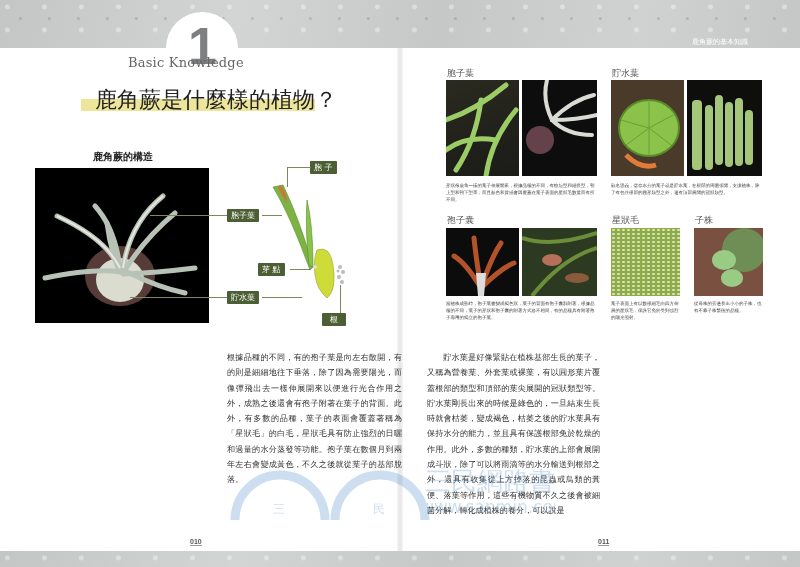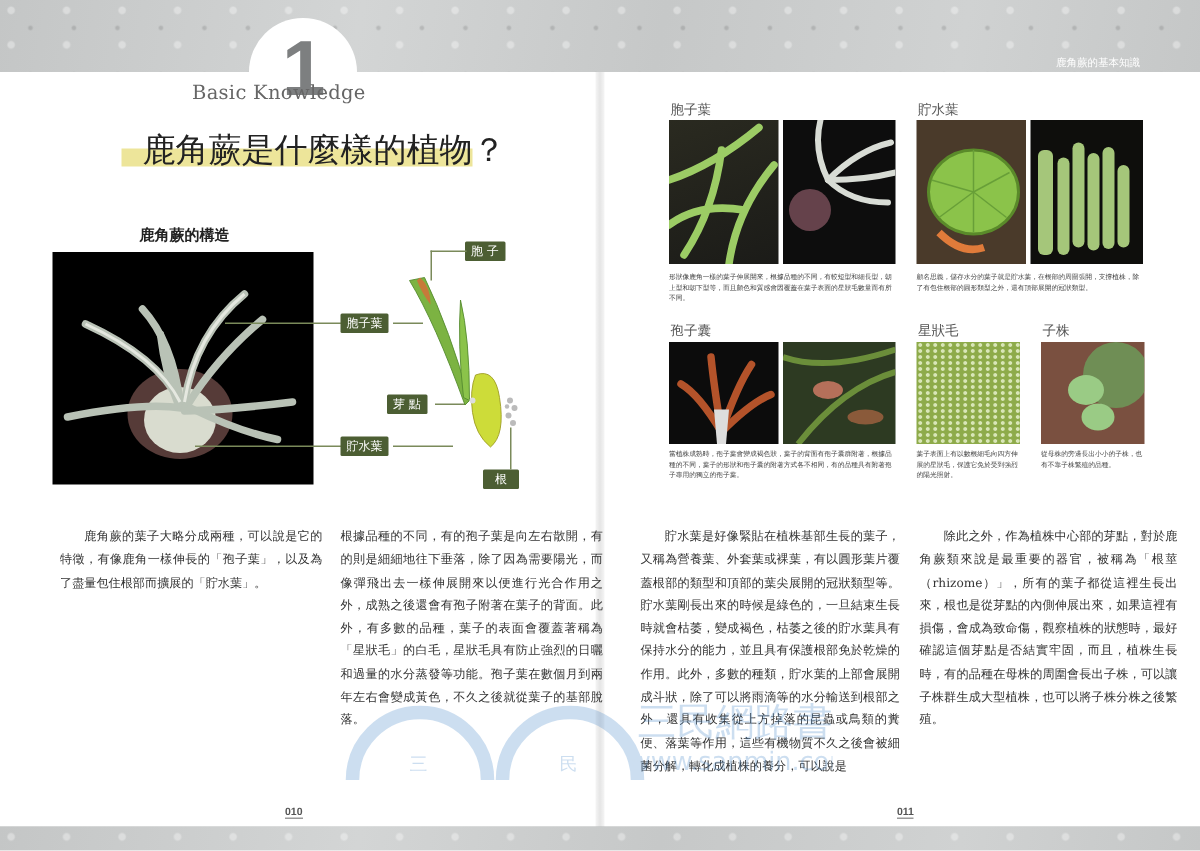--- a/index.html
+++ b/index.html
@@ -8,21 +8,21 @@
     background-image:
       radial-gradient(circle at 20% 30%, rgba(255,255,255,0.35) 0 2px, transparent 3px),
       radial-gradient(circle at 70% 60%, rgba(0,0,0,0.12) 0 1px, transparent 2px),
       linear-gradient(100deg, #c4c6c6 0%, #d3d5d5 30%, #c6c8c8 55%, #d0d2d2 80%, #c5c7c7 100%);
     background-size: 37px 23px, 29px 31px, 100% 100%; }
   .concrete.top { top: 0; height: 48px; }
   .concrete.bottom { top: 551px; height: 16px; }
   .chapter-circle { position: absolute; left: 166px; top: 12px; width: 72px; height: 72px; border-radius: 50%; background: #fff; }
   .chapter-num { position: absolute; left: 188px; top: 20px; font-family: "Liberation Sans", sans-serif; font-weight: bold; font-size: 52px; color: #7d7f80; line-height: 52px; }
   .basic-knowledge { position: absolute; left: 128px; top: 55px; font-size: 13px; color: #666; letter-spacing: 0.2px; }
-  .header-right { position: absolute; right: 40px; top: 37px; font-size: 7px; color: #fff; }
+  .header-right { position: absolute; right: 52px; top: 37px; font-size: 7px; color: #fff; }
   .title-wrap { position: absolute; left: 80px; top: 85px; width: 235px; height: 28px; }
   .title-hl { position: absolute; left: 1px; top: 14px; width: 234px; height: 12px; background: #ede59a; }
   .title { position: absolute; left: 15px; top: 0; font-size: 22px; color: #222; font-family: "DejaVu Sans", sans-serif; font-weight: 500; white-space: nowrap; text-align: center; }
   .diagram-title { position: absolute; left: 93px; top: 150px; font-size: 10px; font-weight: bold; font-family: "DejaVu Sans", sans-serif; color: #222; }
   .plant-photo { position: absolute; left: 35px; top: 168px; width: 174px; height: 155px; background: #000; overflow: hidden; }
   .label { position: absolute; background: #4c5e33; color: #fff; font-size: 8px; font-family: "DejaVu Sans", sans-serif; padding: 1px 4px; border-radius: 1px; line-height: 11px; }
   .leader { position: absolute; background: #7a8a5a; }
   .body-text { position: absolute; font-size: 8.1px; line-height: 15.3px; color: #333; text-align: justify; }
   .body-text p { text-indent: 2em; }
   .page-num { position: absolute; top: 538px; font-family: "Liberation Sans", sans-serif; font-size: 7px; font-weight: bold; color: #555; border-bottom: 1px solid #999; }
@@ -101,21 +101,20 @@
         <circle cx="78" cy="97" r="2"></circle>
         <circle cx="74" cy="102" r="2"></circle>
         <circle cx="77" cy="107" r="2"></circle>
         <circle cx="73" cy="96" r="1.5"></circle>
       </g>
     <circle cx="50" cy="92" r="2" fill="#ddd"></circle>
   </svg>
 </div>
 
 <div class="body-text" style="left:40px;top:350px;width:175px;">
-  <p>鹿角蕨的葉子大略分成兩種，可以說是它的特徵，有像鹿角一樣伸長的「孢子葉」，以及為了盡量包住根部而擴展的「貯水葉」。</p>
 </div>
 <div class="body-text" style="left:227px;top:350px;width:175px;">
   <p style="text-indent:0;">根據品種的不同，有的孢子葉是向左右散開，有的則是細細地往下垂落，除了因為需要陽光，而像彈飛出去一樣伸展開來以便進行光合作用之外，成熟之後還會有孢子附著在葉子的背面。此外，有多數的品種，葉子的表面會覆蓋著稱為「星狀毛」的白毛，星狀毛具有防止強烈的日曬和過量的水分蒸發等功能。孢子葉在數個月到兩年左右會變成黃色，不久之後就從葉子的基部脫落。</p>
 </div>
 
 <div class="page-num" style="left:190px;">010</div>
 
 <div class="sec-title" style="left:447px;top:67px;">胞子葉</div>
 <div class="photo" style="left:446px;top:80px;width:73px;height:96px;background:linear-gradient(160deg,#2a2a20,#1b1b18);">
   <svg width="73" height="96">
@@ -204,21 +203,20 @@
       <ellipse cx="30" cy="32" rx="12" ry="10" fill="#9acb85"></ellipse>
       <ellipse cx="38" cy="50" rx="11" ry="9" fill="#9acb85"></ellipse>
     </svg>
 </div>
 <div class="caption" style="left:694px;top:300px;width:70px;">從母株的旁邊長出小小的子株，也有不靠子株繁殖的品種。</div>
 
 <div class="body-text" style="left:427px;top:350px;width:173px;">
   <p>貯水葉是好像緊貼在植株基部生長的葉子，又稱為營養葉、外套葉或裸葉，有以圓形葉片覆蓋根部的類型和頂部的葉尖展開的冠狀類型等。貯水葉剛長出來的時候是綠色的，一旦結束生長時就會枯萎，變成褐色，枯萎之後的貯水葉具有保持水分的能力，並且具有保護根部免於乾燥的作用。此外，多數的種類，貯水葉的上部會展開成斗狀，除了可以將雨滴等的水分輸送到根部之外，還具有收集從上方掉落的昆蟲或鳥類的糞便、落葉等作用，這些有機物質不久之後會被細菌分解，轉化成植株的養分，可以說是</p>
 </div>
 <div class="body-text" style="left:613px;top:350px;width:172px;">
-  <p>除此之外，作為植株中心部的芽點，對於鹿角蕨類來說是最重要的器官，被稱為「根莖（rhizome）」，所有的葉子都從這裡生長出來，根也是從芽點的內側伸展出來，如果這裡有損傷，會成為致命傷，觀察植株的狀態時，最好確認這個芽點是否結實牢固，而且，植株生長時，有的品種在母株的周圍會長出子株，可以讓子株群生成大型植株，也可以將子株分株之後繁殖。</p>
 </div>
 
 <div class="page-num" style="left:598px;">011</div>
 
 <div class="watermark">
   <svg width="330" height="55" viewBox="0 0 330 55">
     <g fill="none" stroke="#3a7fc4" stroke-width="9">
       <path d="M10 55 A45 45 0 0 1 100 55"></path>
       <path d="M110 55 A45 45 0 0 1 200 55"></path>
     </g>

